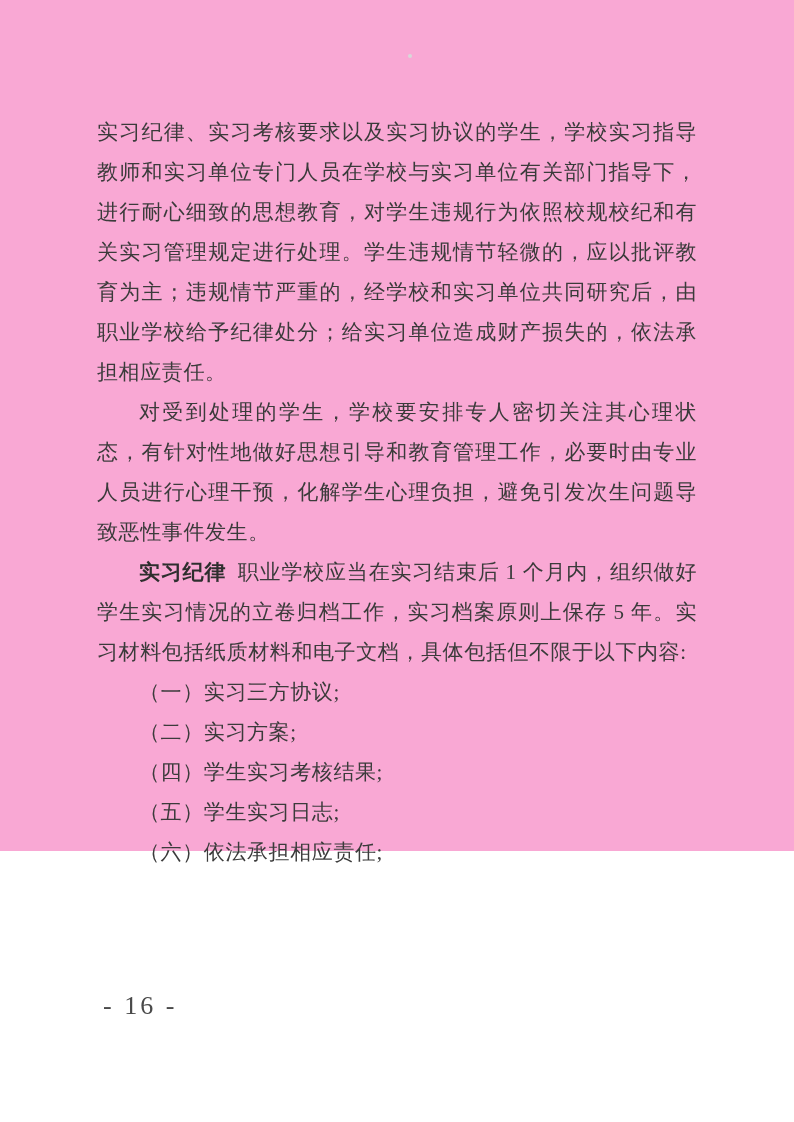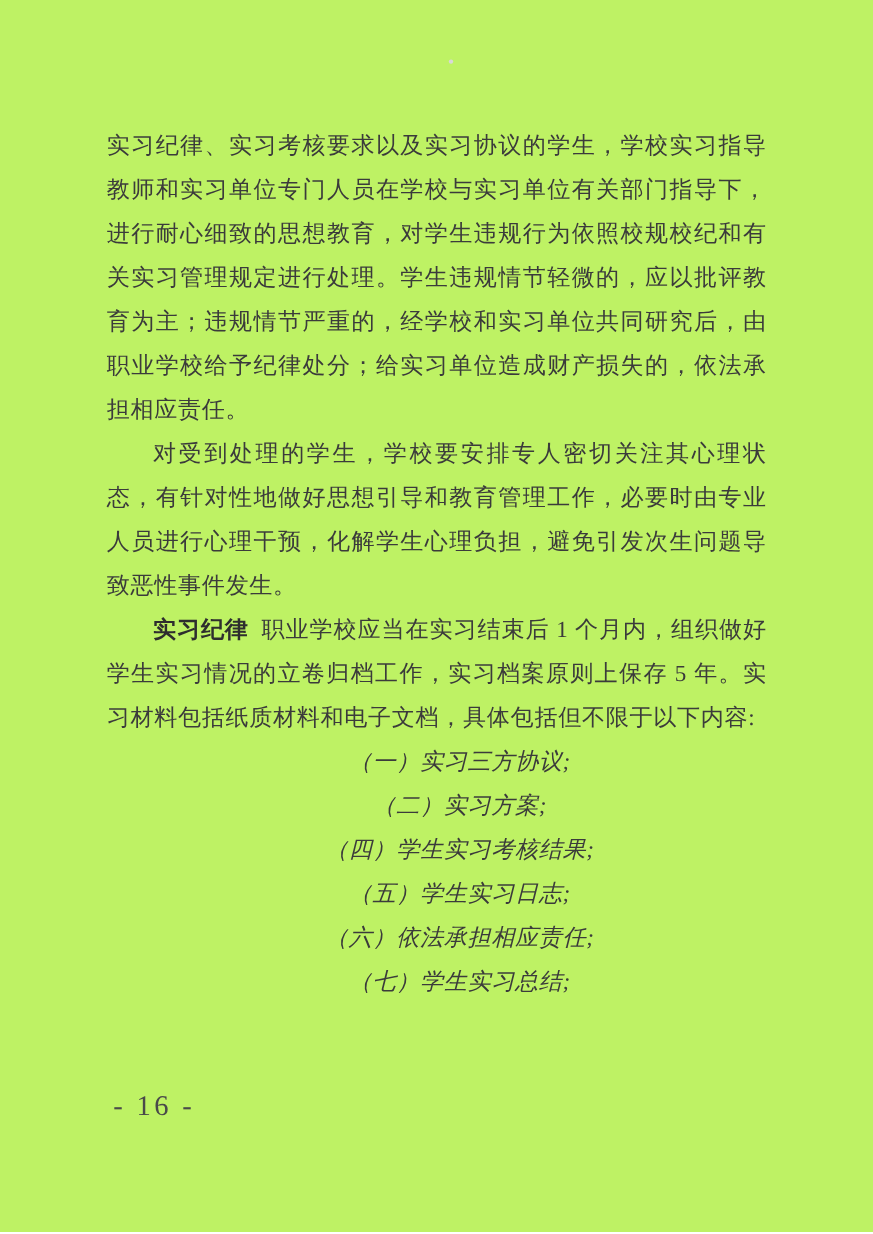--- a/index.html
+++ b/index.html
@@ -6,22 +6,22 @@
     margin: 0;
     padding: 0;
     width: 794px;
     height: 1122px;
     background: #ffffff;
     overflow: hidden;
   }
   .page {
     position: relative;
     width: 794px;
-    height: 1120px;
-    background: #bef264;
+    height: 851px;
+    background: #f9a8d4;
     font-family: "Liberation Serif", "DejaVu Serif", serif;
     color: #3b3b3b;
     box-sizing: border-box;
   }
   .content {
     position: absolute;
     top: 112px;
     left: 97px;
     width: 600px;
     font-size: 21px;
@@ -41,22 +41,21 @@
     color: #2e2e2e;
     margin-right: 0.55em;
   }
   .doc-list {
     margin: 0;
     padding: 0;
     list-style: none;
   }
   .doc-list li {
     text-indent: 2em;
-    text-align: center;
-    font-style: italic;
+    text-align: left;
   }
   .page-number {
     position: absolute;
     left: 103px;
     top: 991px;
     font-size: 26px;
     letter-spacing: 3px;
     color: #4a4a4a;
     font-family: "Liberation Serif", "DejaVu Serif", serif;
   }
@@ -84,19 +83,18 @@
     <p class="para indent">对受到处理的学生，学校要安排专人密切关注其心理状态，有针对性地做好思想引导和教育管理工作，必要时由专业人员进行心理干预，化解学生心理负担，避免引发次生问题导致恶性事件发生。</p>
 
     <p class="para indent"><span class="article-no">实习纪律</span><span>职业学校应当在实习结束后 1 个月内，组织做好学生实习情况的立卷归档工作，实习档案原则上保存 5 年。实习材料包括纸质材料和电子文档，具体包括但不限于以下内容:</span></p>
 
     <ul class="doc-list">
       <li>（一）实习三方协议;</li>
       <li>（二）实习方案;</li>
       <li>（四）学生实习考核结果;</li>
       <li>（五）学生实习日志;</li>
       <li>（六）依法承担相应责任;</li>
-      <li>（七）学生实习总结;</li>
     </ul>
 
   </div>
 
   <div class="page-number">- 16 -</div>
 </div>
 
 </body></html>

